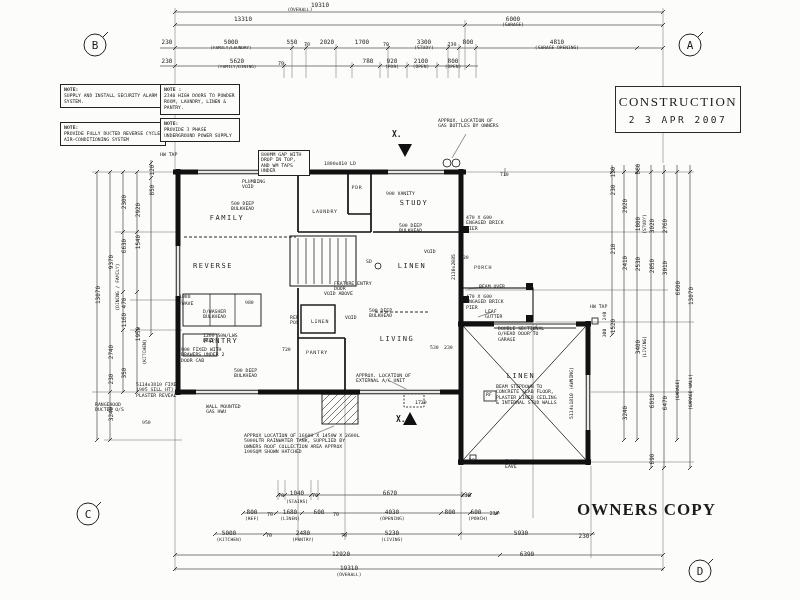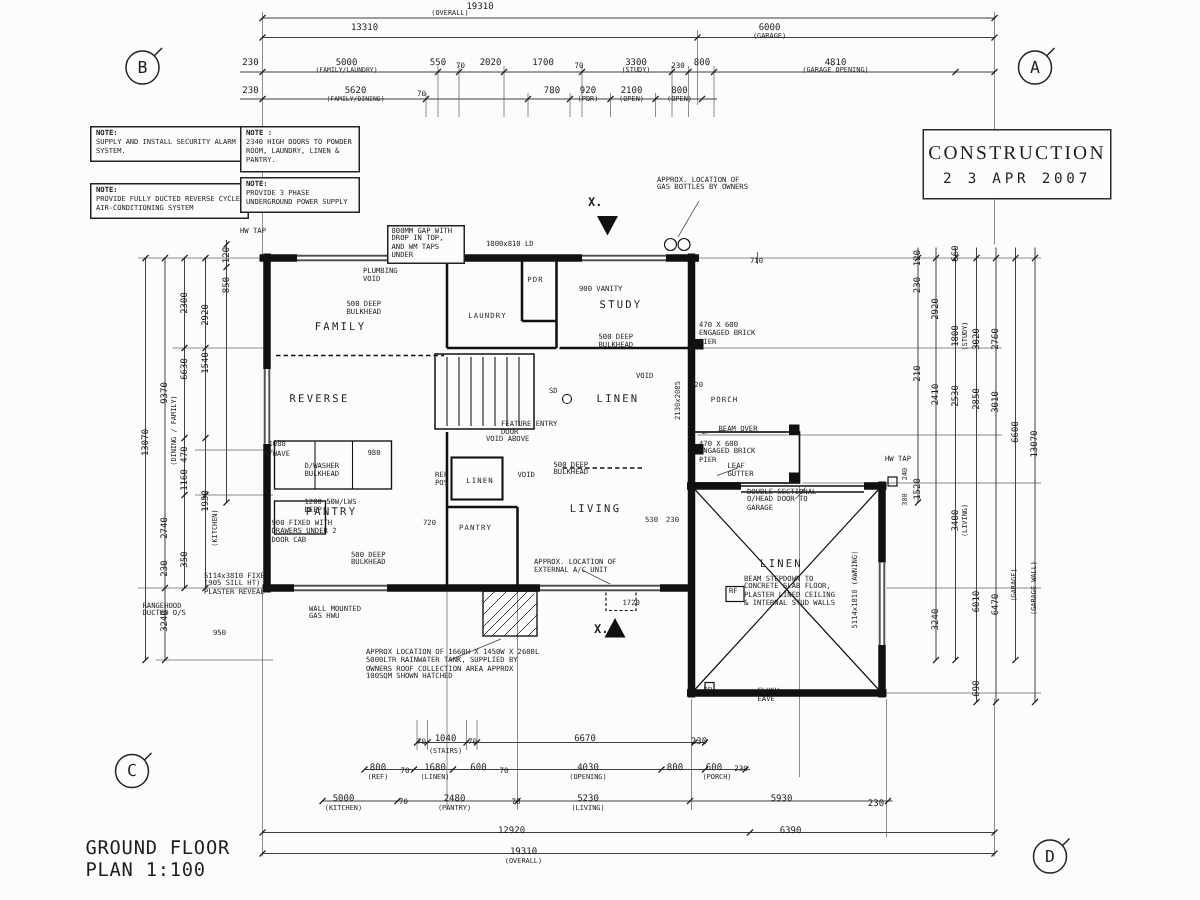--- a/index.html
+++ b/index.html
@@ -113,24 +113,21 @@
   <div class="note" style="left:60px;top:84px;width:106px"><b>NOTE:</b><span>SUPPLY AND INSTALL SECURITY ALARM SYSTEM.</span></div>
   <div class="note" style="left:60px;top:122px;width:106px"><b>NOTE:</b><span>PROVIDE FULLY DUCTED REVERSE CYCLE AIR-CONDITIONING SYSTEM</span></div>
   <div class="note" style="left:160px;top:84px;width:80px"><b>NOTE :</b><span>2340 HIGH DOORS TO POWDER ROOM, LAUNDRY, LINEN &amp; PANTRY.</span></div>
   <div class="note" style="left:160px;top:118px;width:80px"><b>NOTE:</b><span>PROVIDE 3 PHASE UNDERGROUND POWER SUPPLY</span></div>
 
   <div class="stamp">
     <div class="t">CONSTRUCTION</div>
     <div class="dt">2 3  APR 2007</div>
   </div>
 
-  <div class="ptitle">
-    <div>GROUND FLOOR</div>
-    <div>PLAN 1:100</div>
-  </div>
+  <div class="owners">OWNERS COPY</div>
 
   <div class="d" style="left:320px;top:1px">19310</div>
   <div class="d s45" style="left:300px;top:7px">(OVERALL)</div>
   <div class="d" style="left:243px;top:15px">13310</div>
   <div class="d" style="left:513px;top:15px">6000</div>
   <div class="d s45" style="left:513px;top:22px">(GARAGE)</div>
   <div class="d" style="left:167px;top:38px">230</div>
   <div class="d" style="left:231px;top:38px">5000</div>
   <div class="d s42" style="left:231px;top:45px">(FAMILY/LAUNDRY)</div>
   <div class="d" style="left:292px;top:38px">550</div>

